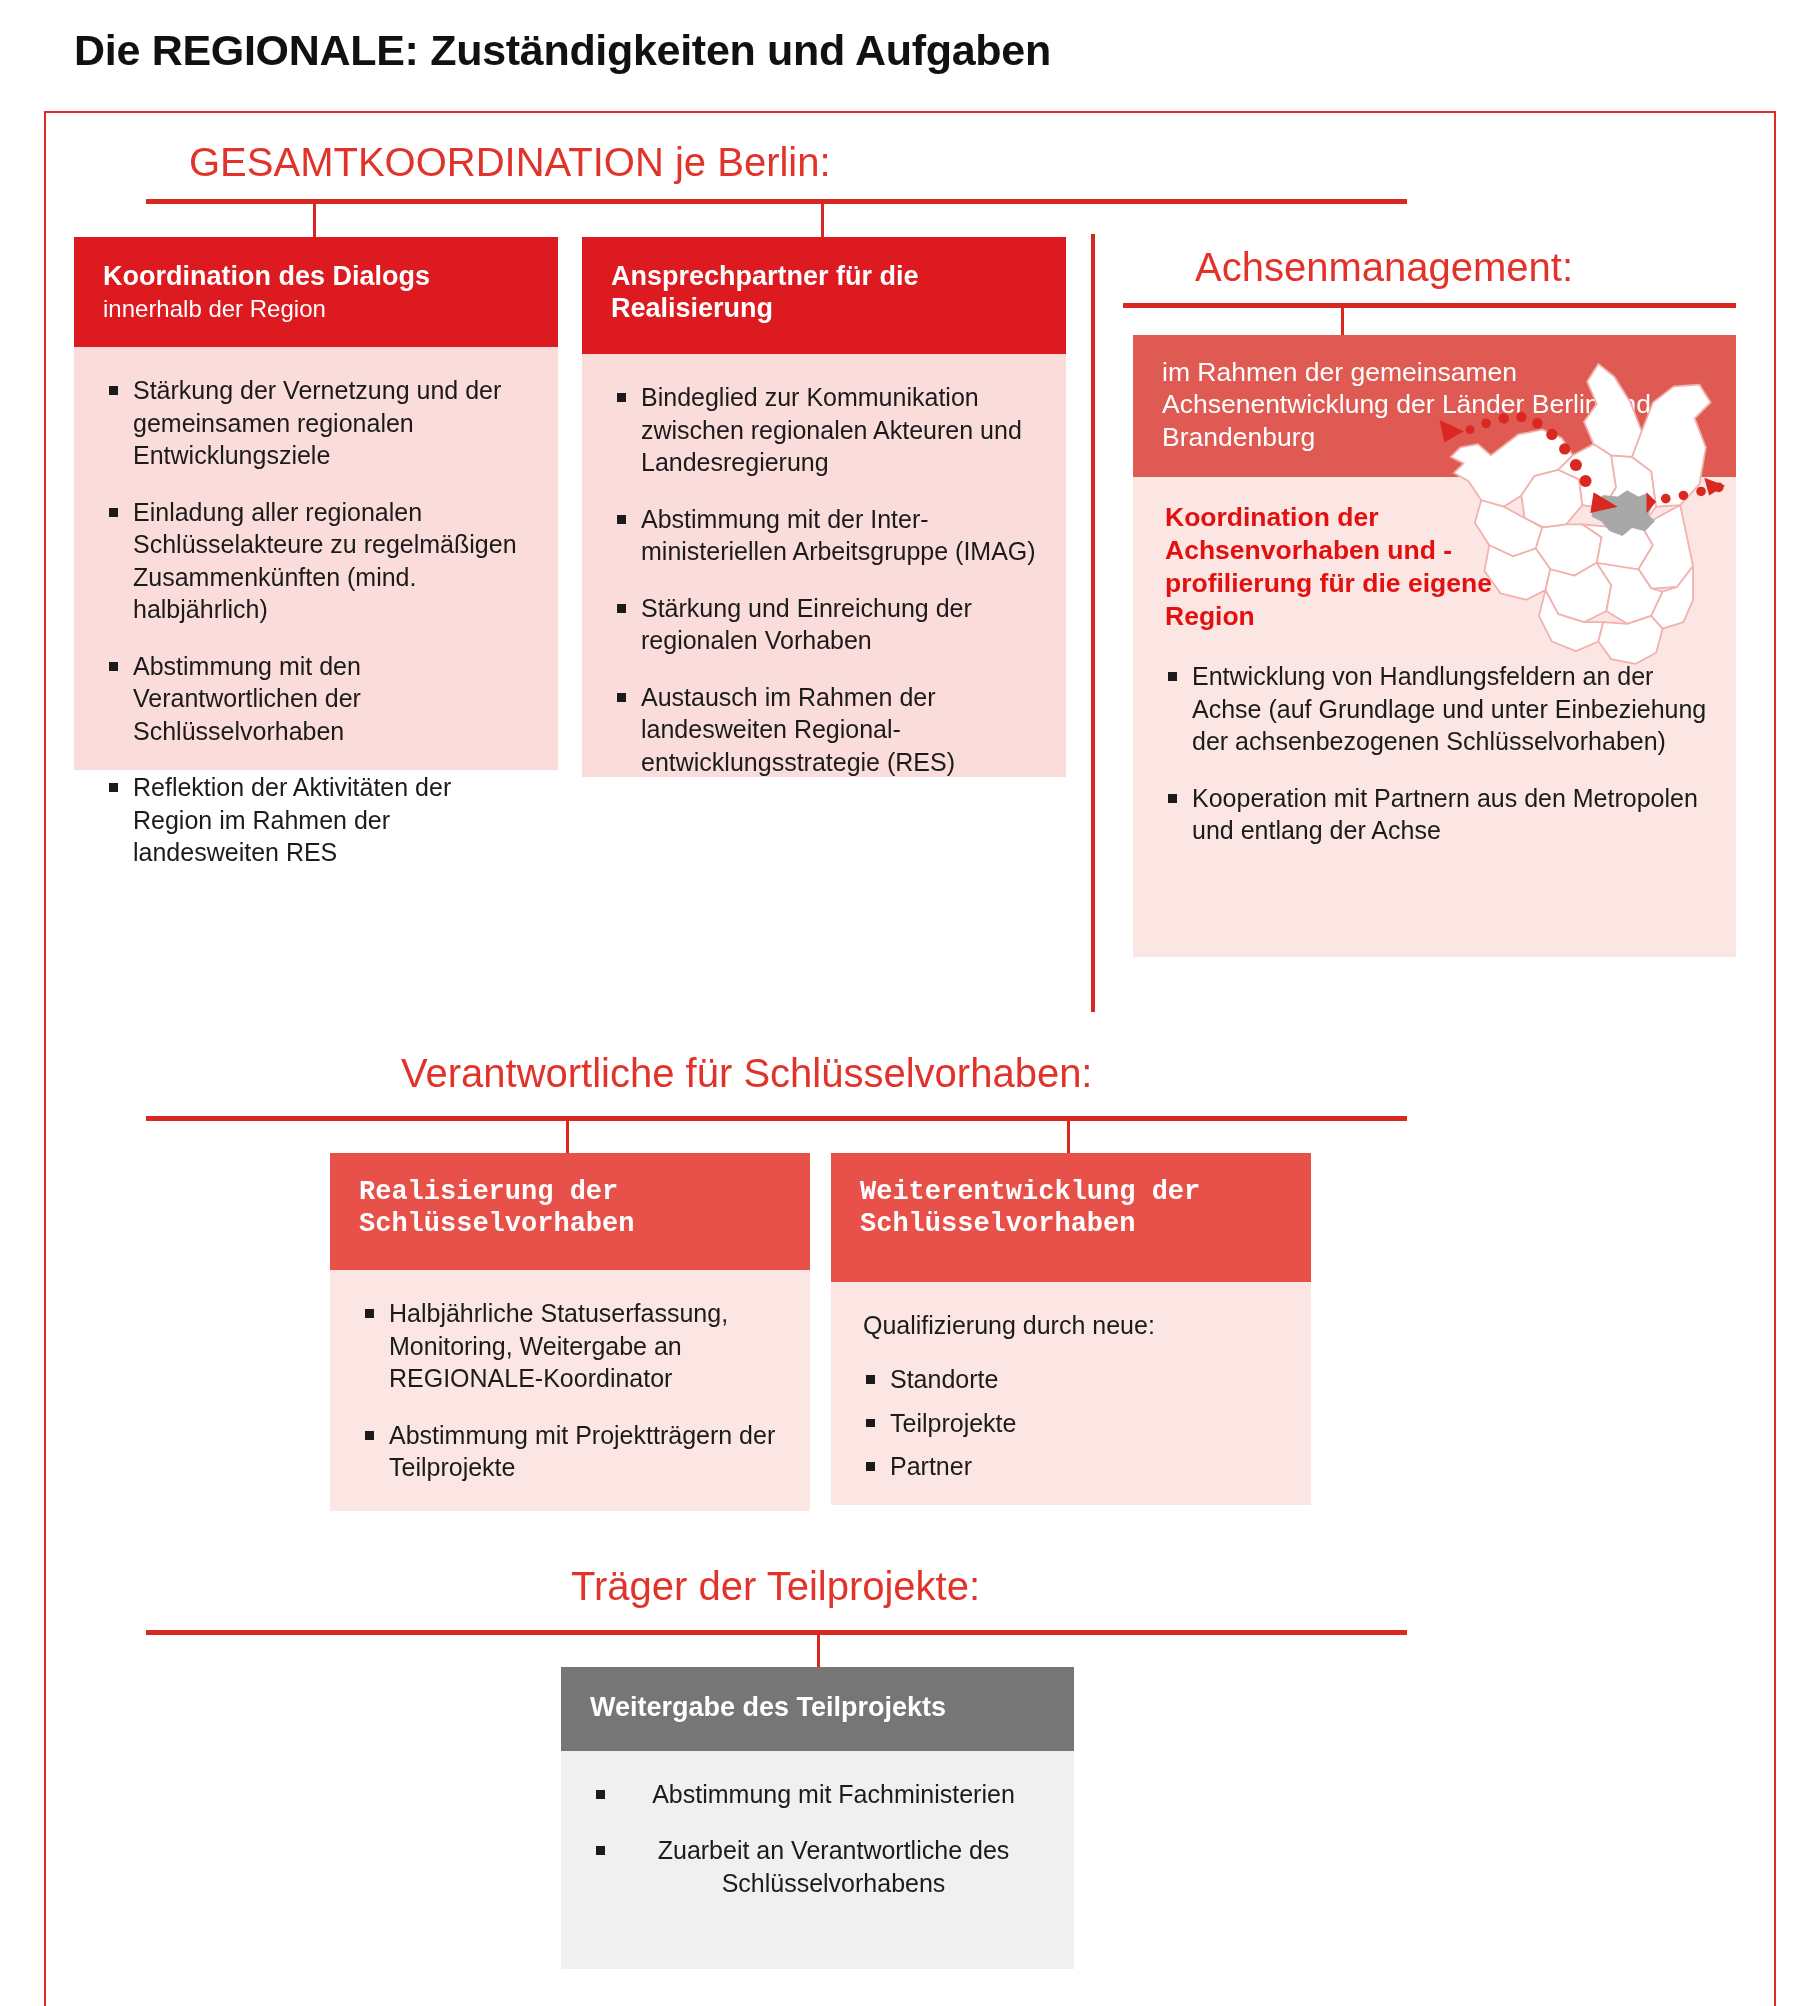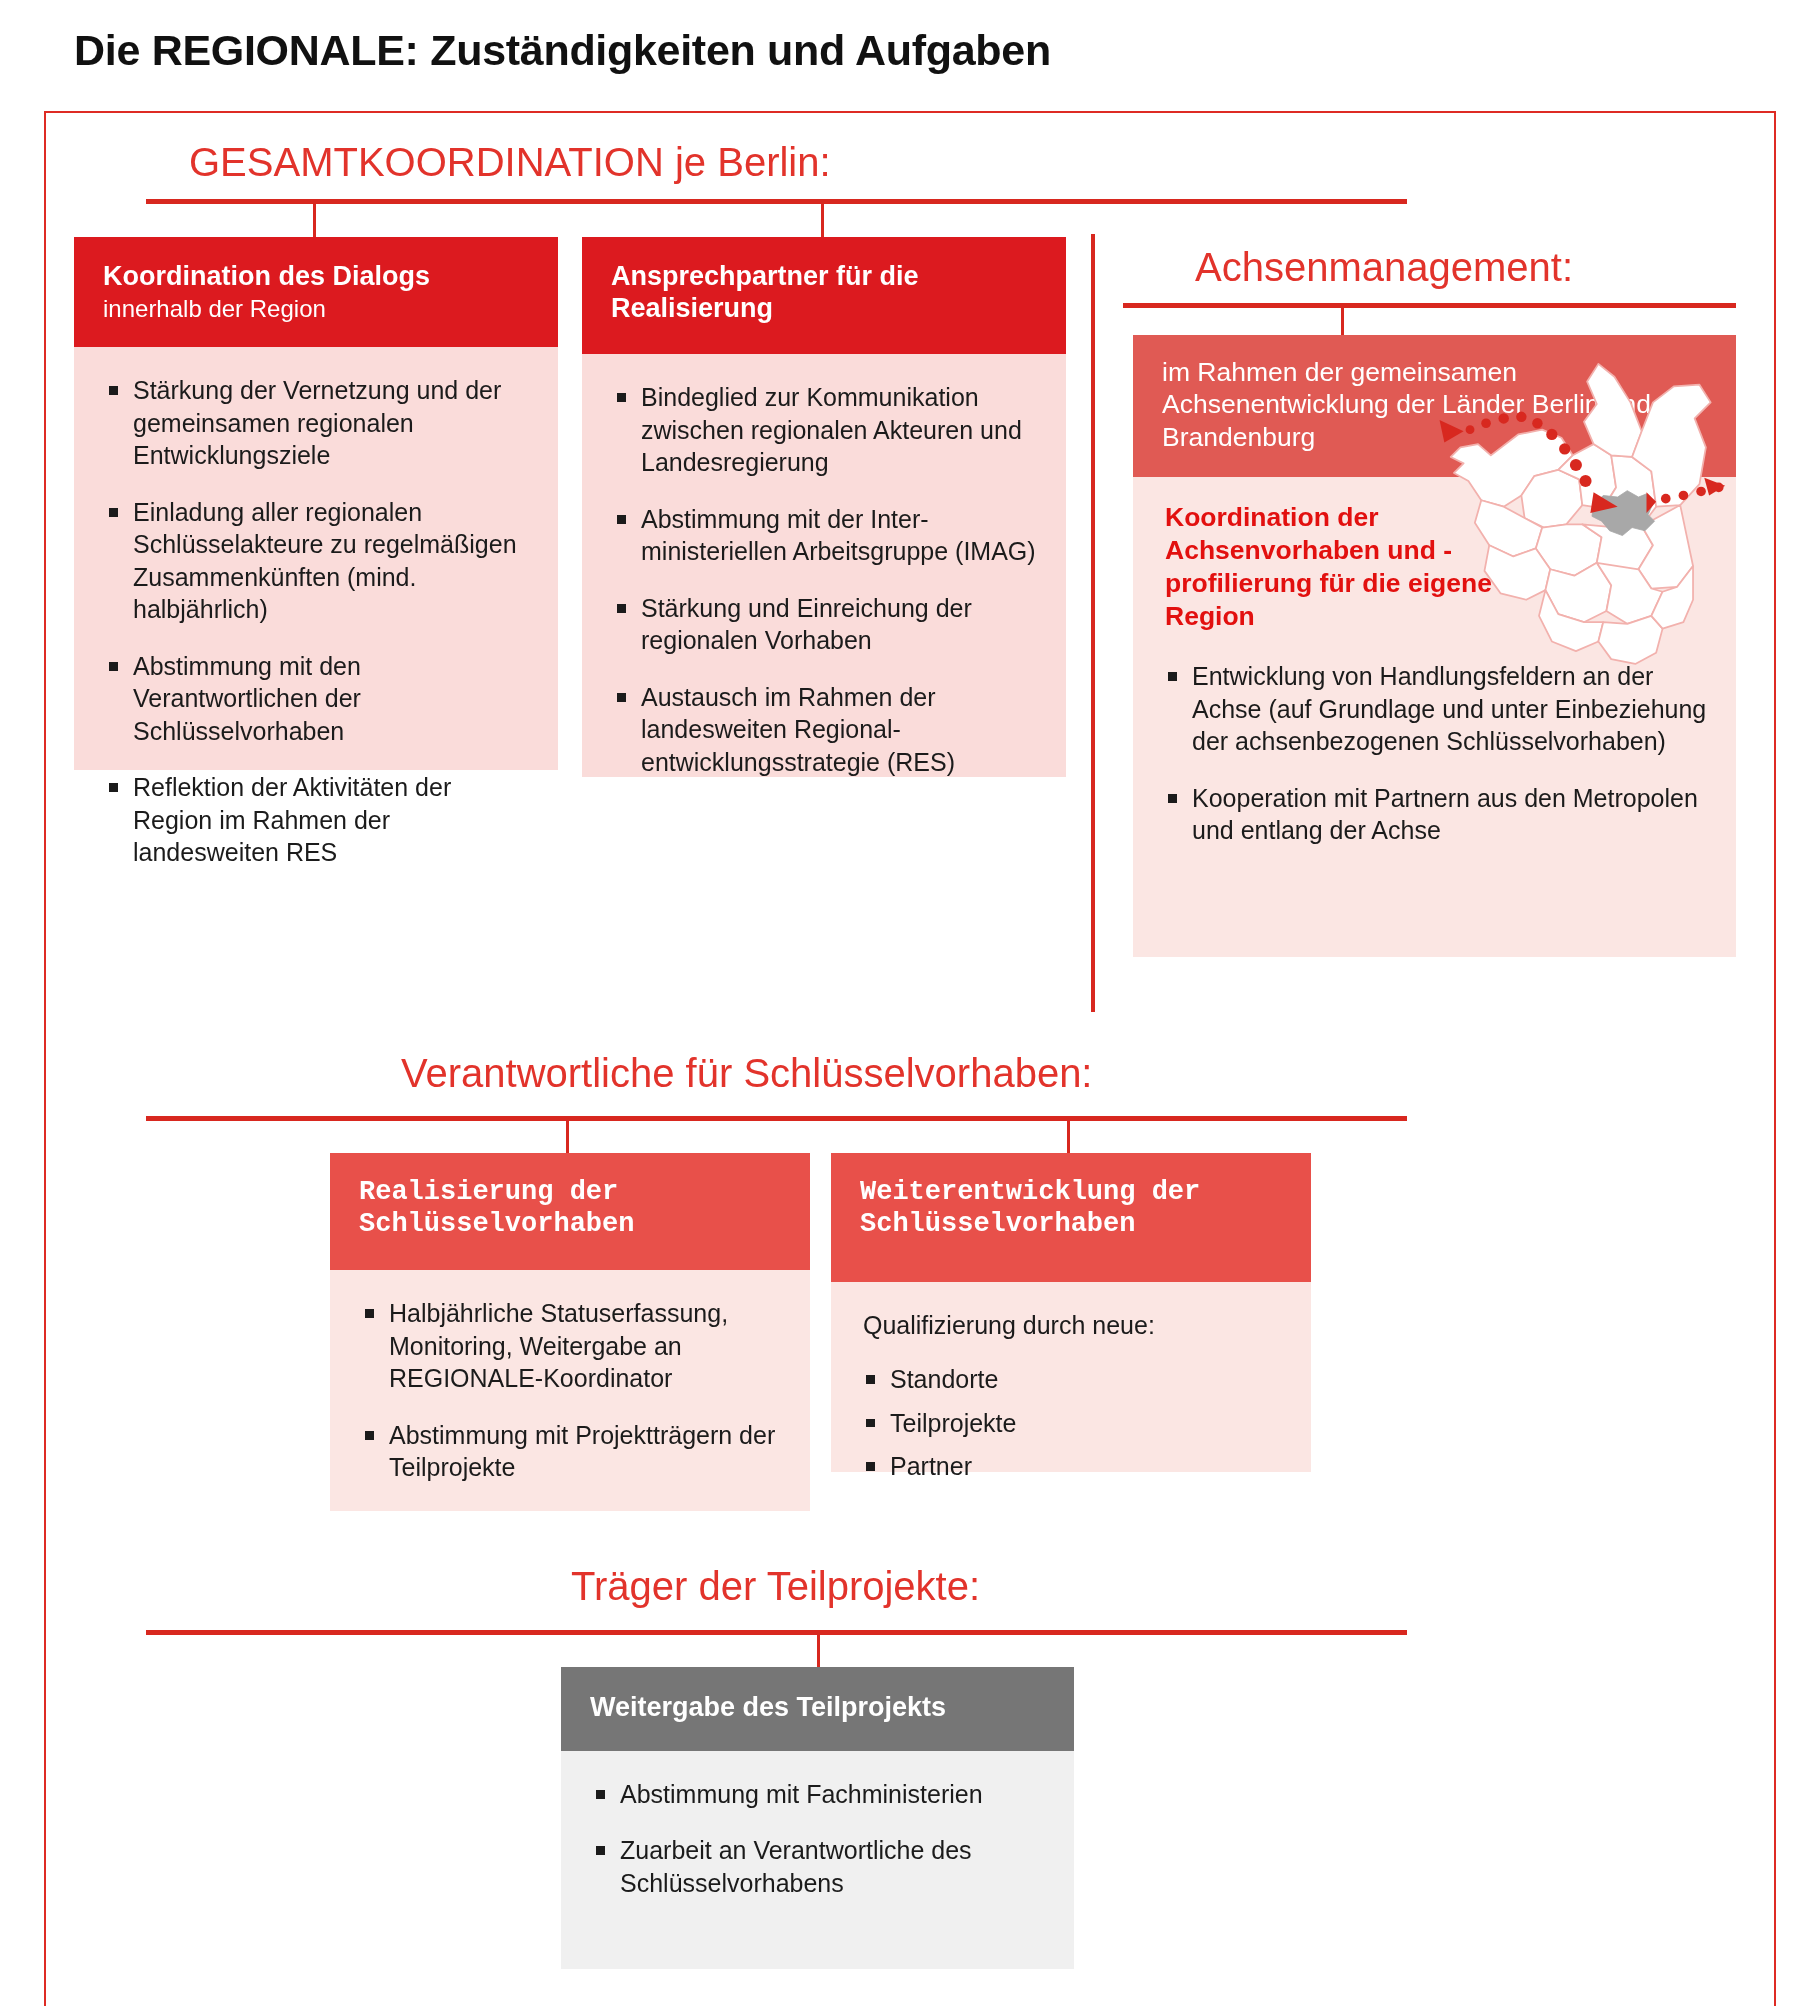--- a/index.html
+++ b/index.html
@@ -270,39 +270,39 @@
         <li>Halbjährliche Statuserfassung, Monitoring, Weitergabe an REGIONALE-Koordinator</li>
         <li>Abstimmung mit Projektträgern der Teilprojekte</li>
       </ul>
     </div>
   </div>
 
   <div class="card" style="left:831px; top:1153px; width:480px;">
     <div class="card-head head-mid" style="padding-bottom:41px;">
       <span>Weiterentwicklung der Schlüsselvorhaben</span>
     </div>
-    <div class="card-body body-pinkl" style="height:190px;">
+    <div class="card-body body-pinkl" style="height:223px;">
       <div class="plain-line">Qualifizierung durch neue:</div>
       <ul class="bullets tight">
         <li>Standorte</li>
         <li>Teilprojekte</li>
         <li>Partner</li>
       </ul>
     </div>
   </div>
 
   <div class="sect-title" style="left:571px; top:1564px;">Träger der Teilprojekte:</div>
   <div class="rule" style="left:146px; top:1630px; width:1261px;"></div>
   <div class="vline" style="left:817px; top:1630px; height:38px;"></div>
 
   <div class="card" style="left:561px; top:1667px; width:513px;">
     <div class="card-head head-grey" style="padding:24px 24px 27px 29px;">
       <span>Weitergabe des Teilprojekts</span>
     </div>
-    <div class="card-body body-grey" style="height:218px;">
+    <div class="card-body body-grey" style="height:218px;text-align:center;">
       <ul class="bullets">
         <li>Abstimmung mit Fachministerien</li>
         <li>Zuarbeit an Verantwortliche des Schlüsselvorhabens</li>
       </ul>
     </div>
   </div>
 
 </div>
 
 

